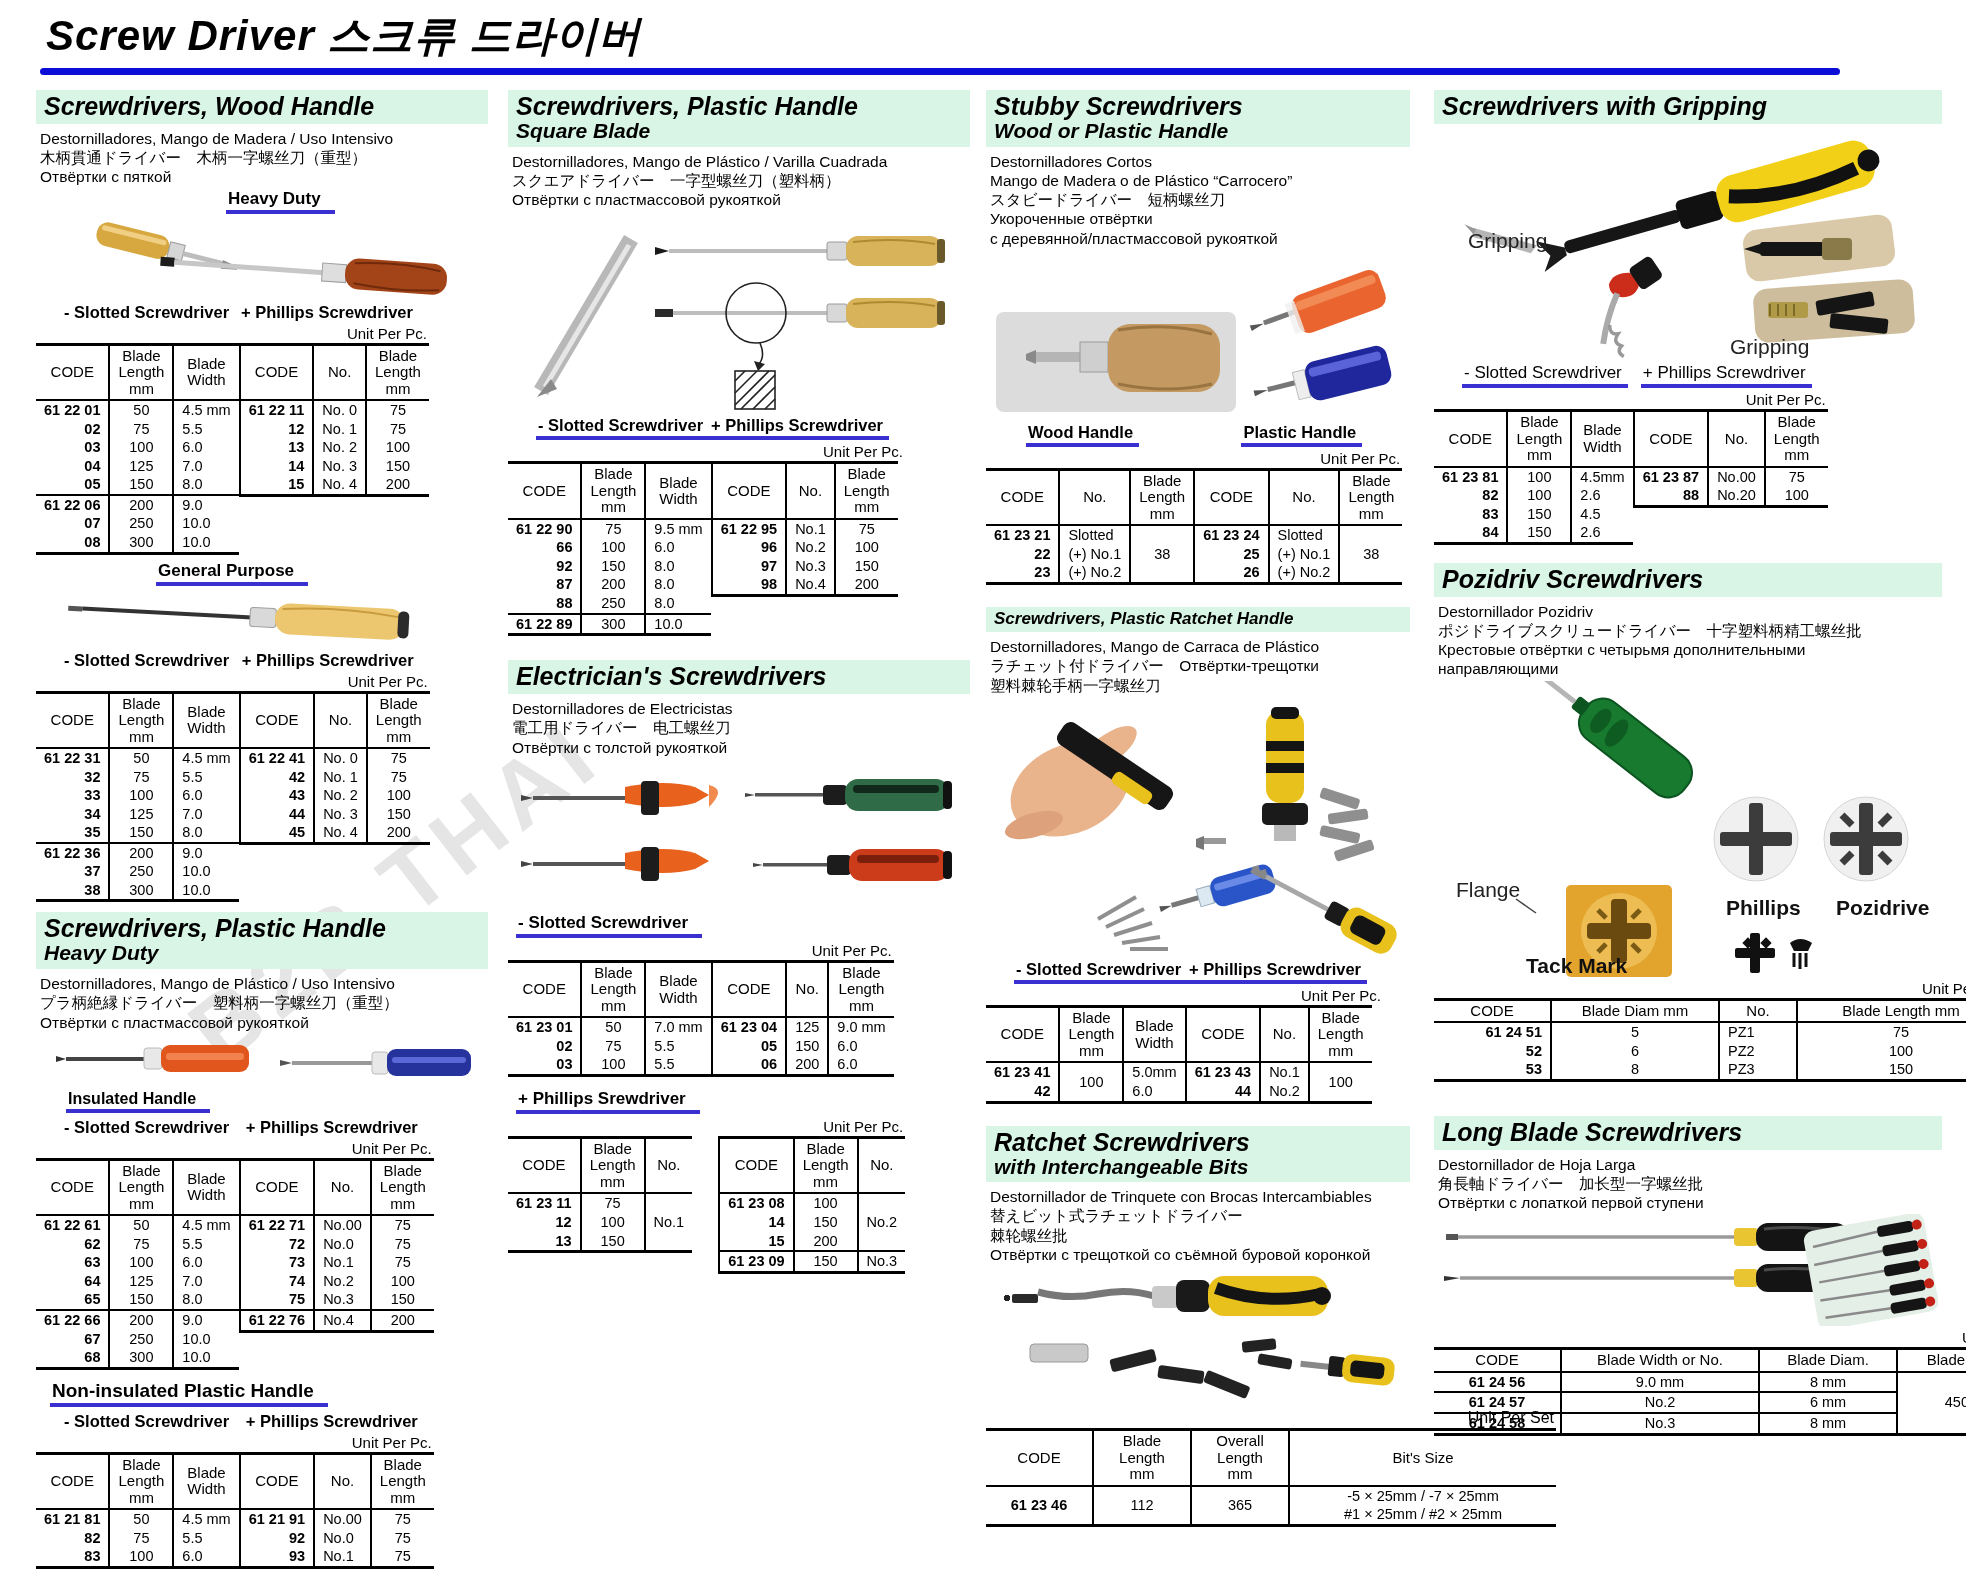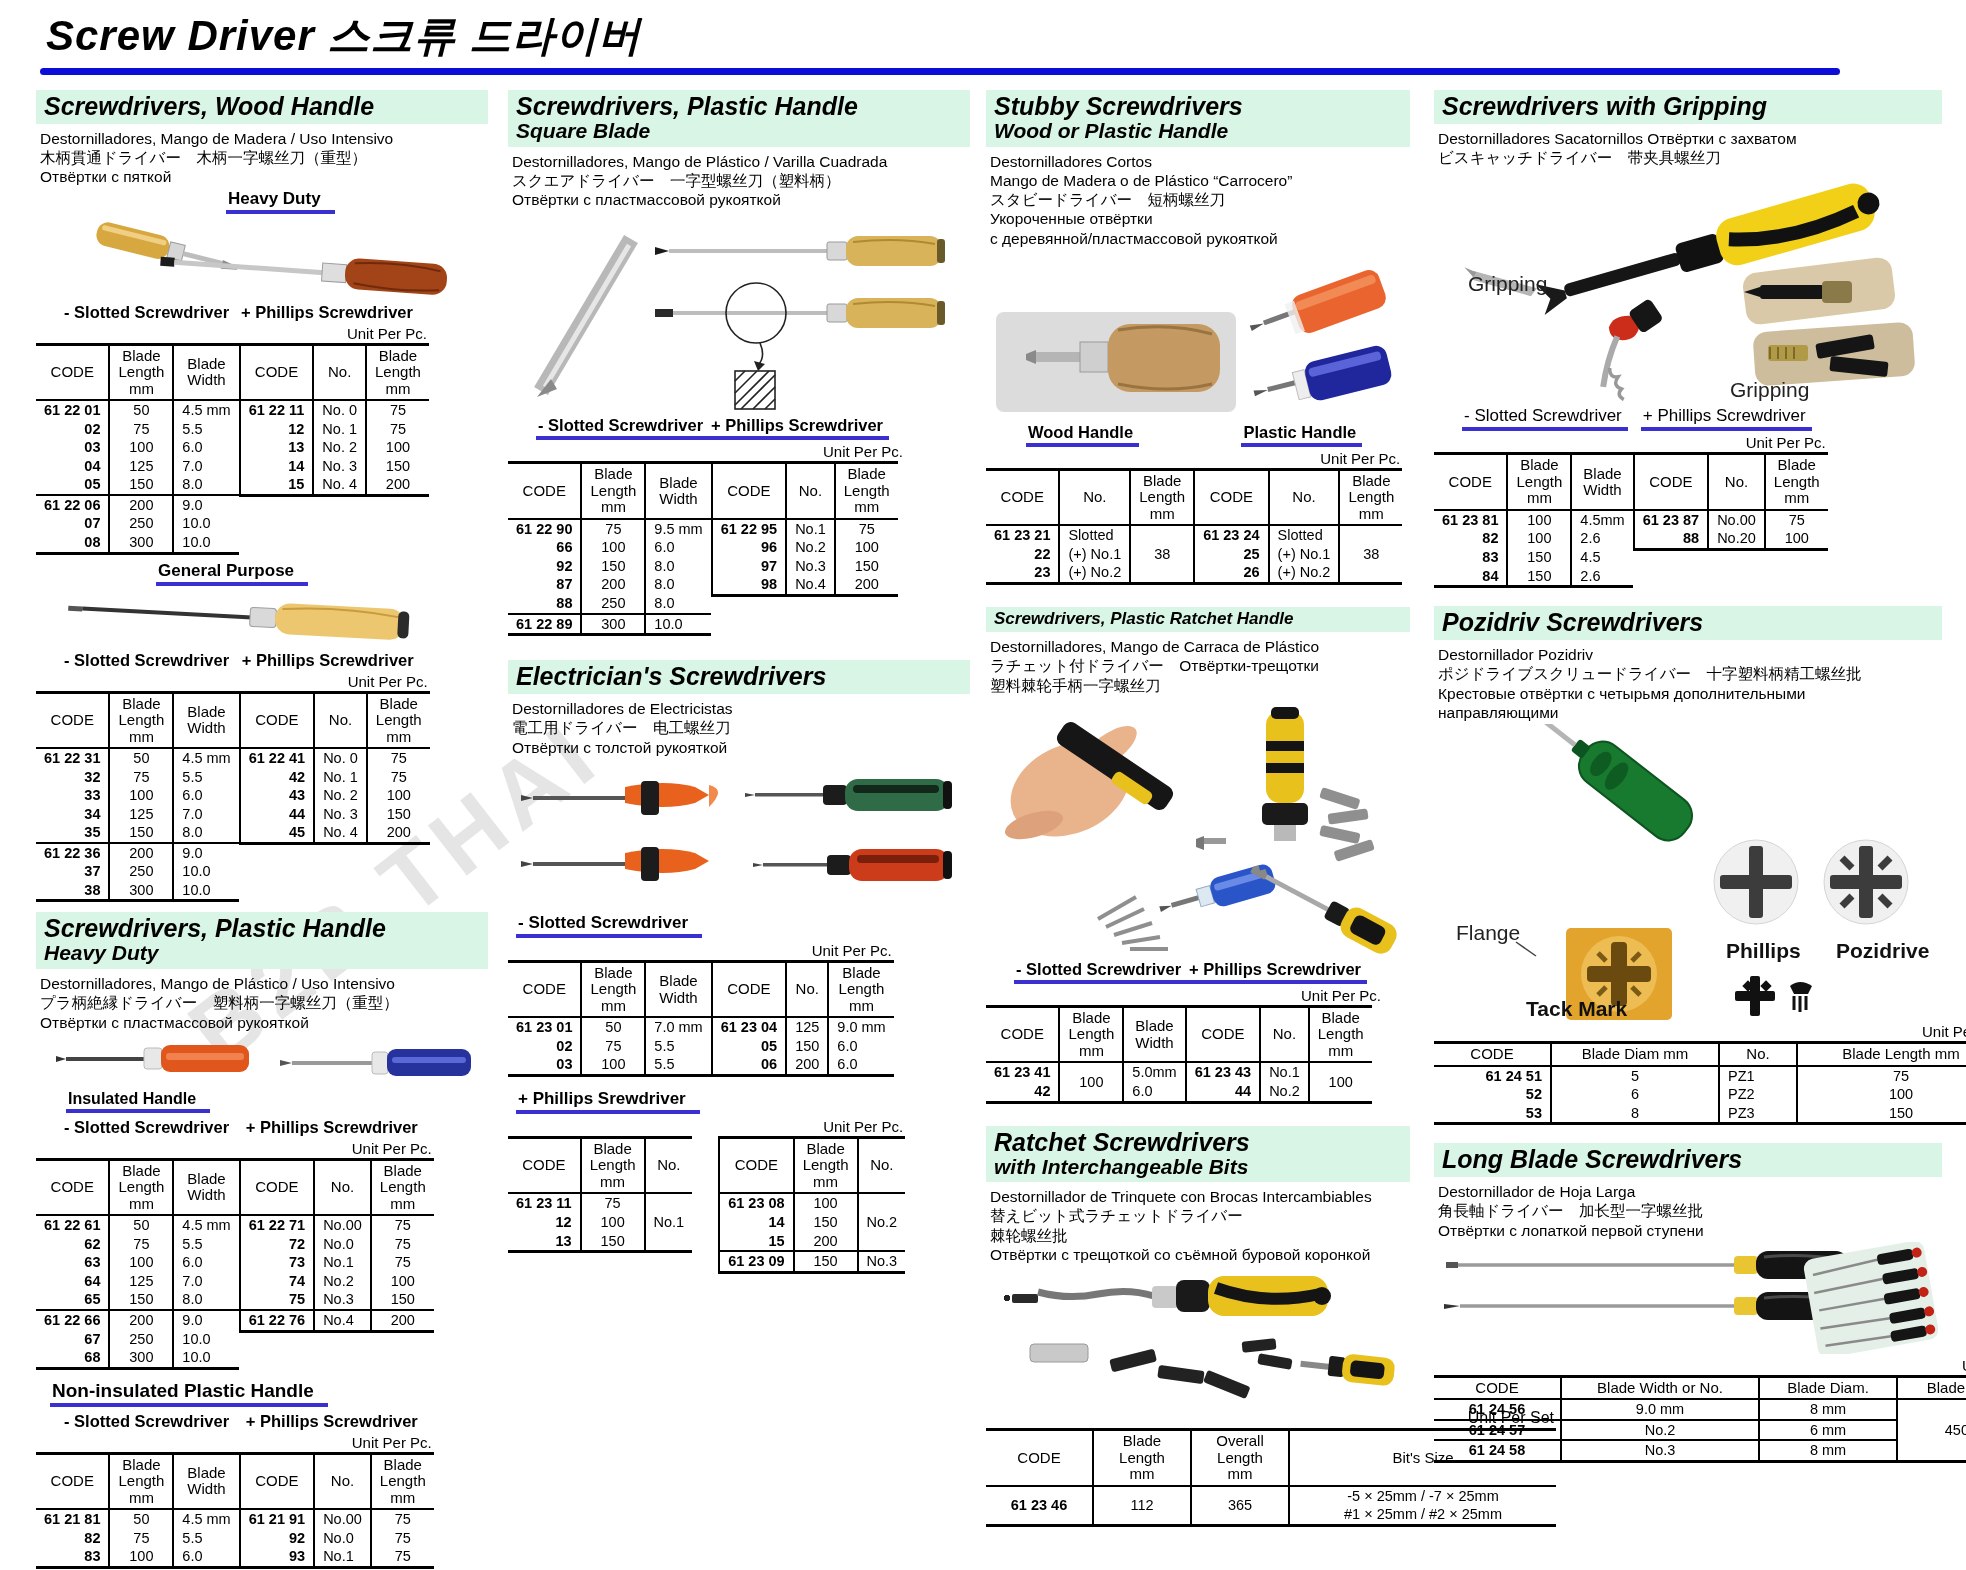--- a/index.html
+++ b/index.html
@@ -1184,24 +1184,20 @@
           </table>
       </div>
     </div>
   </div>
 
   <div class="col" id="col4">
     <div class="sec">
       <div class="bar">
           <div class="l1">Screwdrivers with Gripping</div>
         </div>
-      <div class="subs">
-          <div>Destornilladores Sacatornillos   Отвёртки с захватом</div>
-          <div>ビスキャッチドライバー　带夹具螺丝刀</div>
-        </div>
       <svg class="photo" width="500" height="232" viewBox="0 0 500 232">
         <g transform="rotate(-16 250 80)">
           <path d="M120 86 l-26 -14 10 18 -10 14 26 -10 z" fill="#1a1a1a"></path>
           <rect x="120" y="80" width="120" height="13" rx="5" fill="#161616"></rect>
           <rect x="238" y="72" width="44" height="30" rx="6" fill="#111"></rect>
           <rect x="280" y="62" width="160" height="48" rx="18" fill="#f2d017"></rect>
           <path d="M292 82 q60 20 130 8" stroke="#111" stroke-width="14" fill="none"></path>
           <circle cx="436" cy="86" r="11" fill="#111"></circle>
           <path d="M94 76 q-30 -18 -56 -34 l-4 8 q26 16 52 32 z" fill="#b5b5b5"></path>
           <path d="M40 44 l-10 -8 6 12 z" fill="#999"></path>
@@ -1405,21 +1401,21 @@
                 <td style="text-align: right;">53</td>
                 <td style="text-align: center;">8</td>
                 <td style="text-align: left;">PZ3</td>
                 <td style="text-align: center;">150</td>
               </tr>
             </tbody>
           </table>
       </div>
     </div>
 
-    <div class="sec" style="margin-top:18px;">
+    <div class="sec" style="margin-top:34px;">
       <div class="bar">
           <div class="l1">Long Blade Screwdrivers</div>
         </div>
       <div class="subs">
           <div>Destornillador de Hoja Larga</div>
           <div>角長軸ドライバー　加长型一字螺丝批</div>
           <div>Отвёртки с лопаткой первой ступени</div>
         </div>
       <svg class="photo" width="500" height="112" viewBox="0 0 500 112">
         <g>

